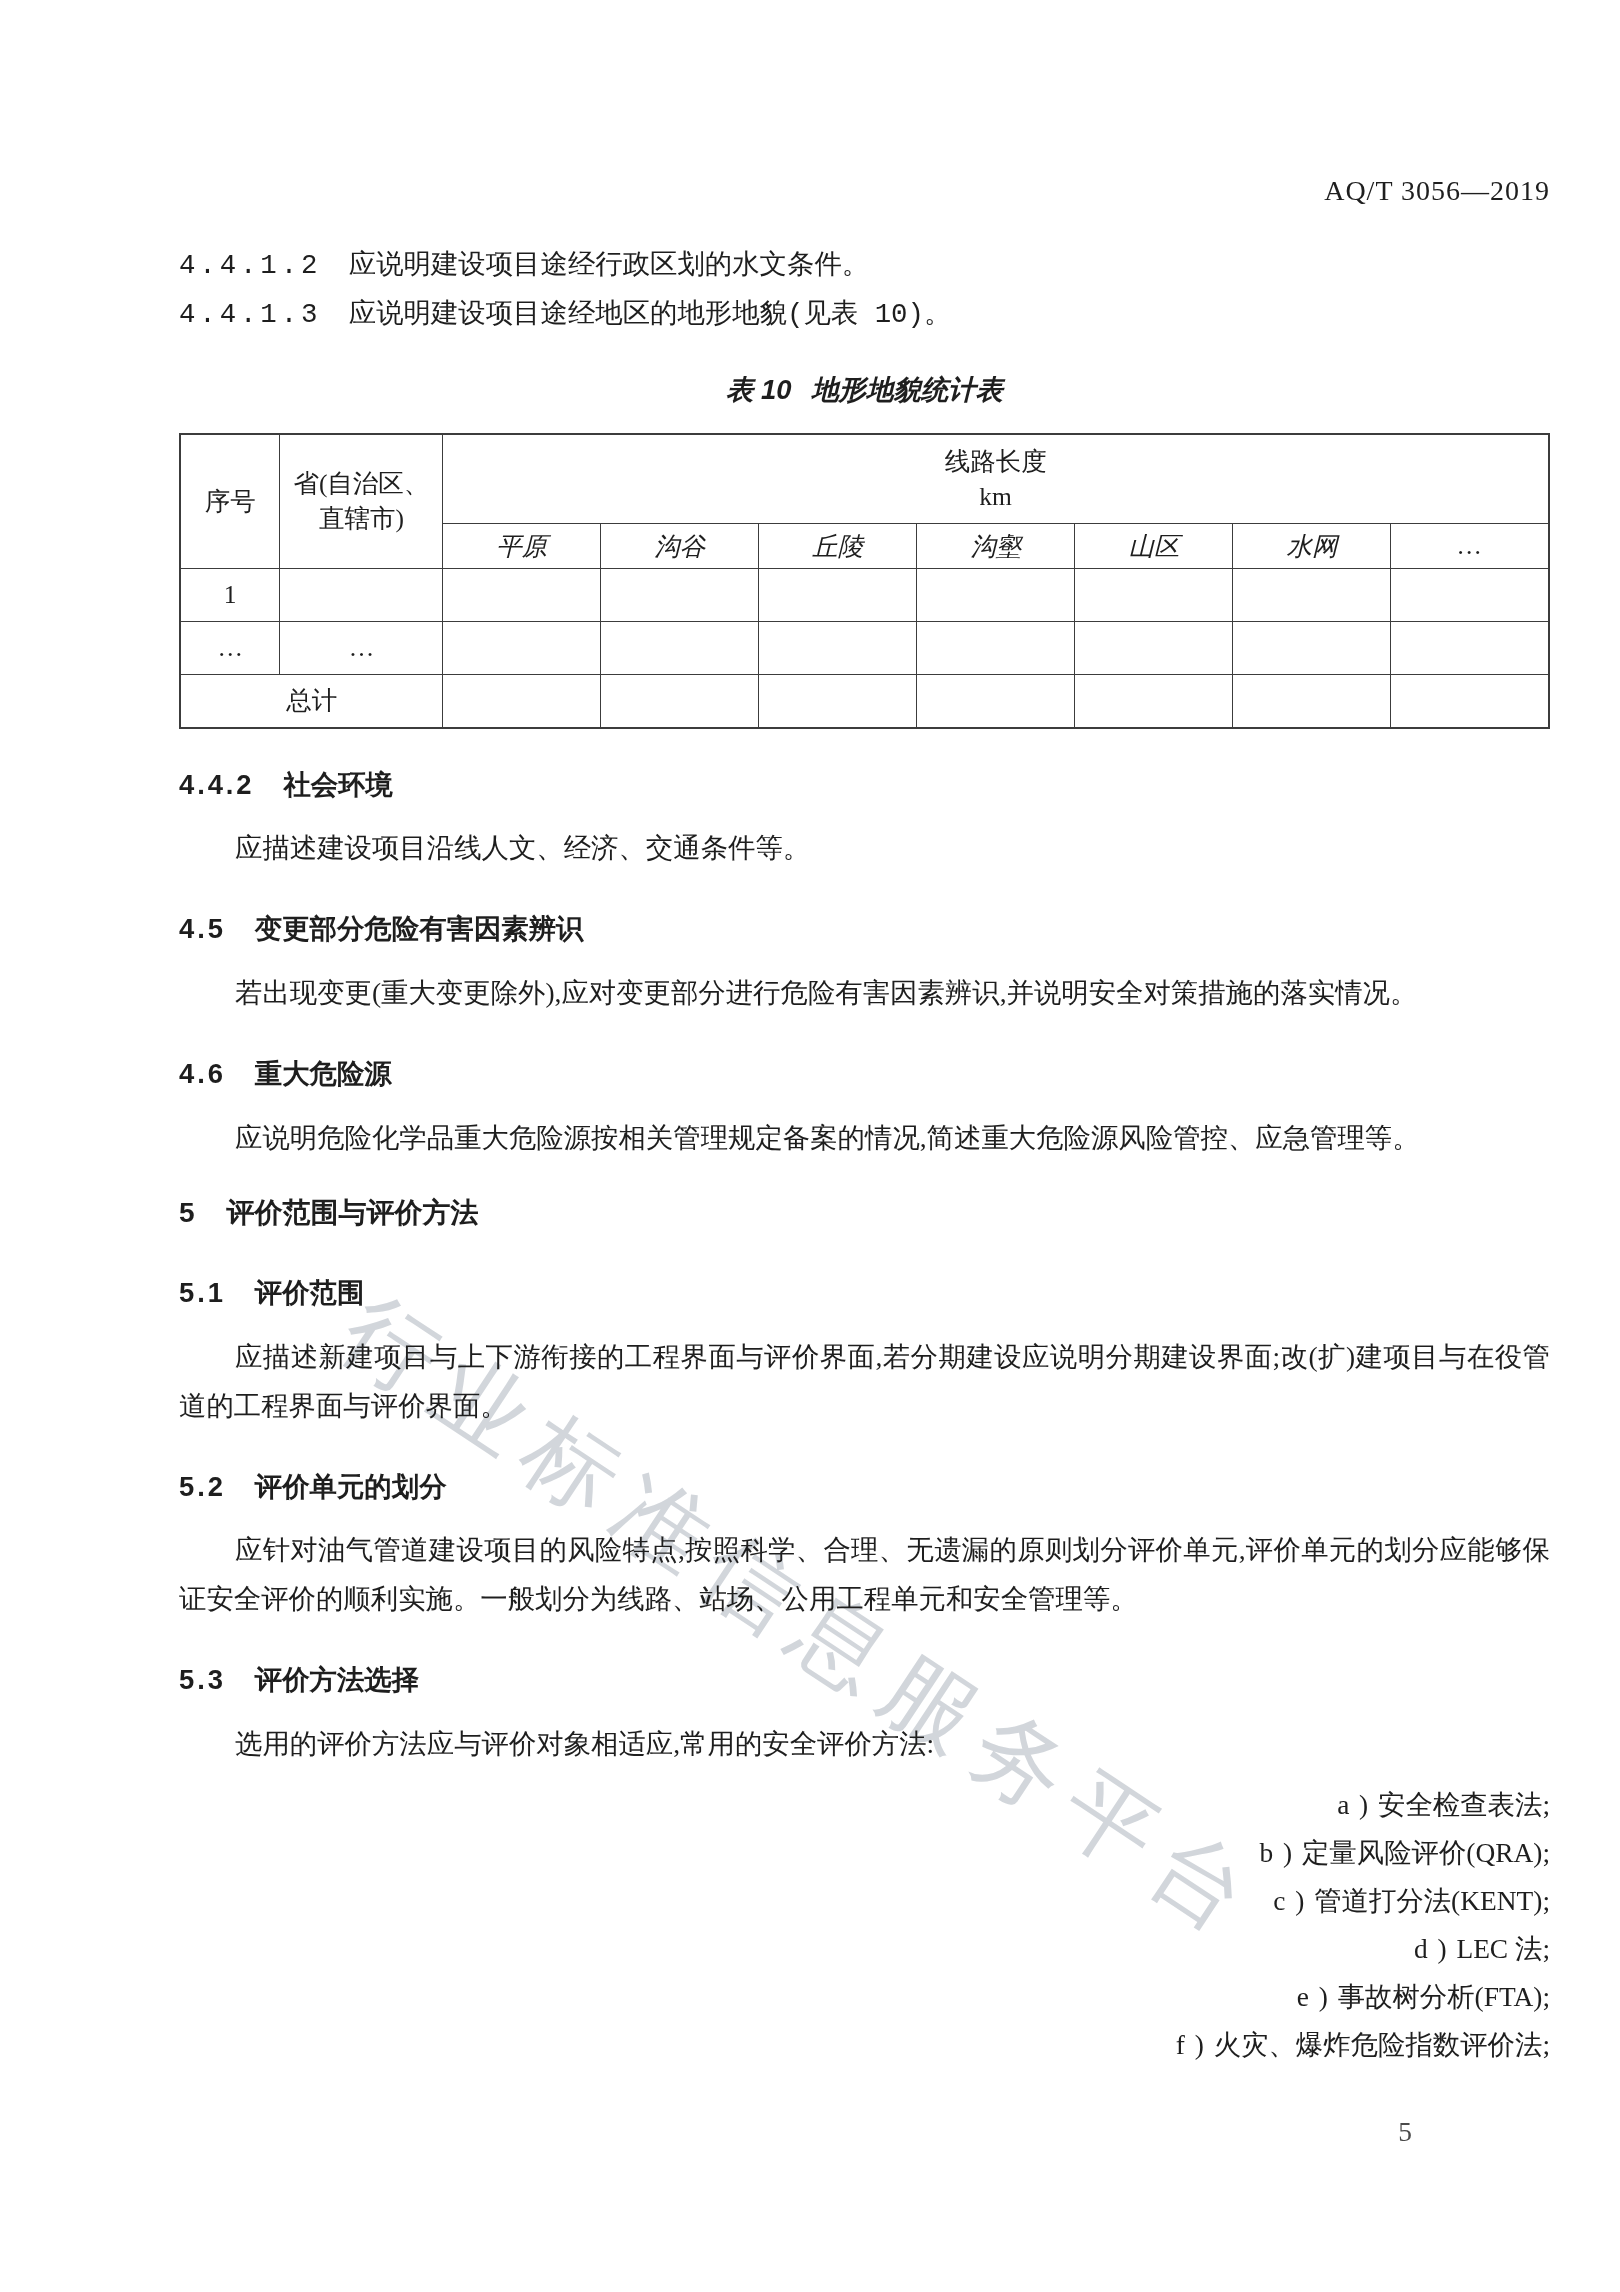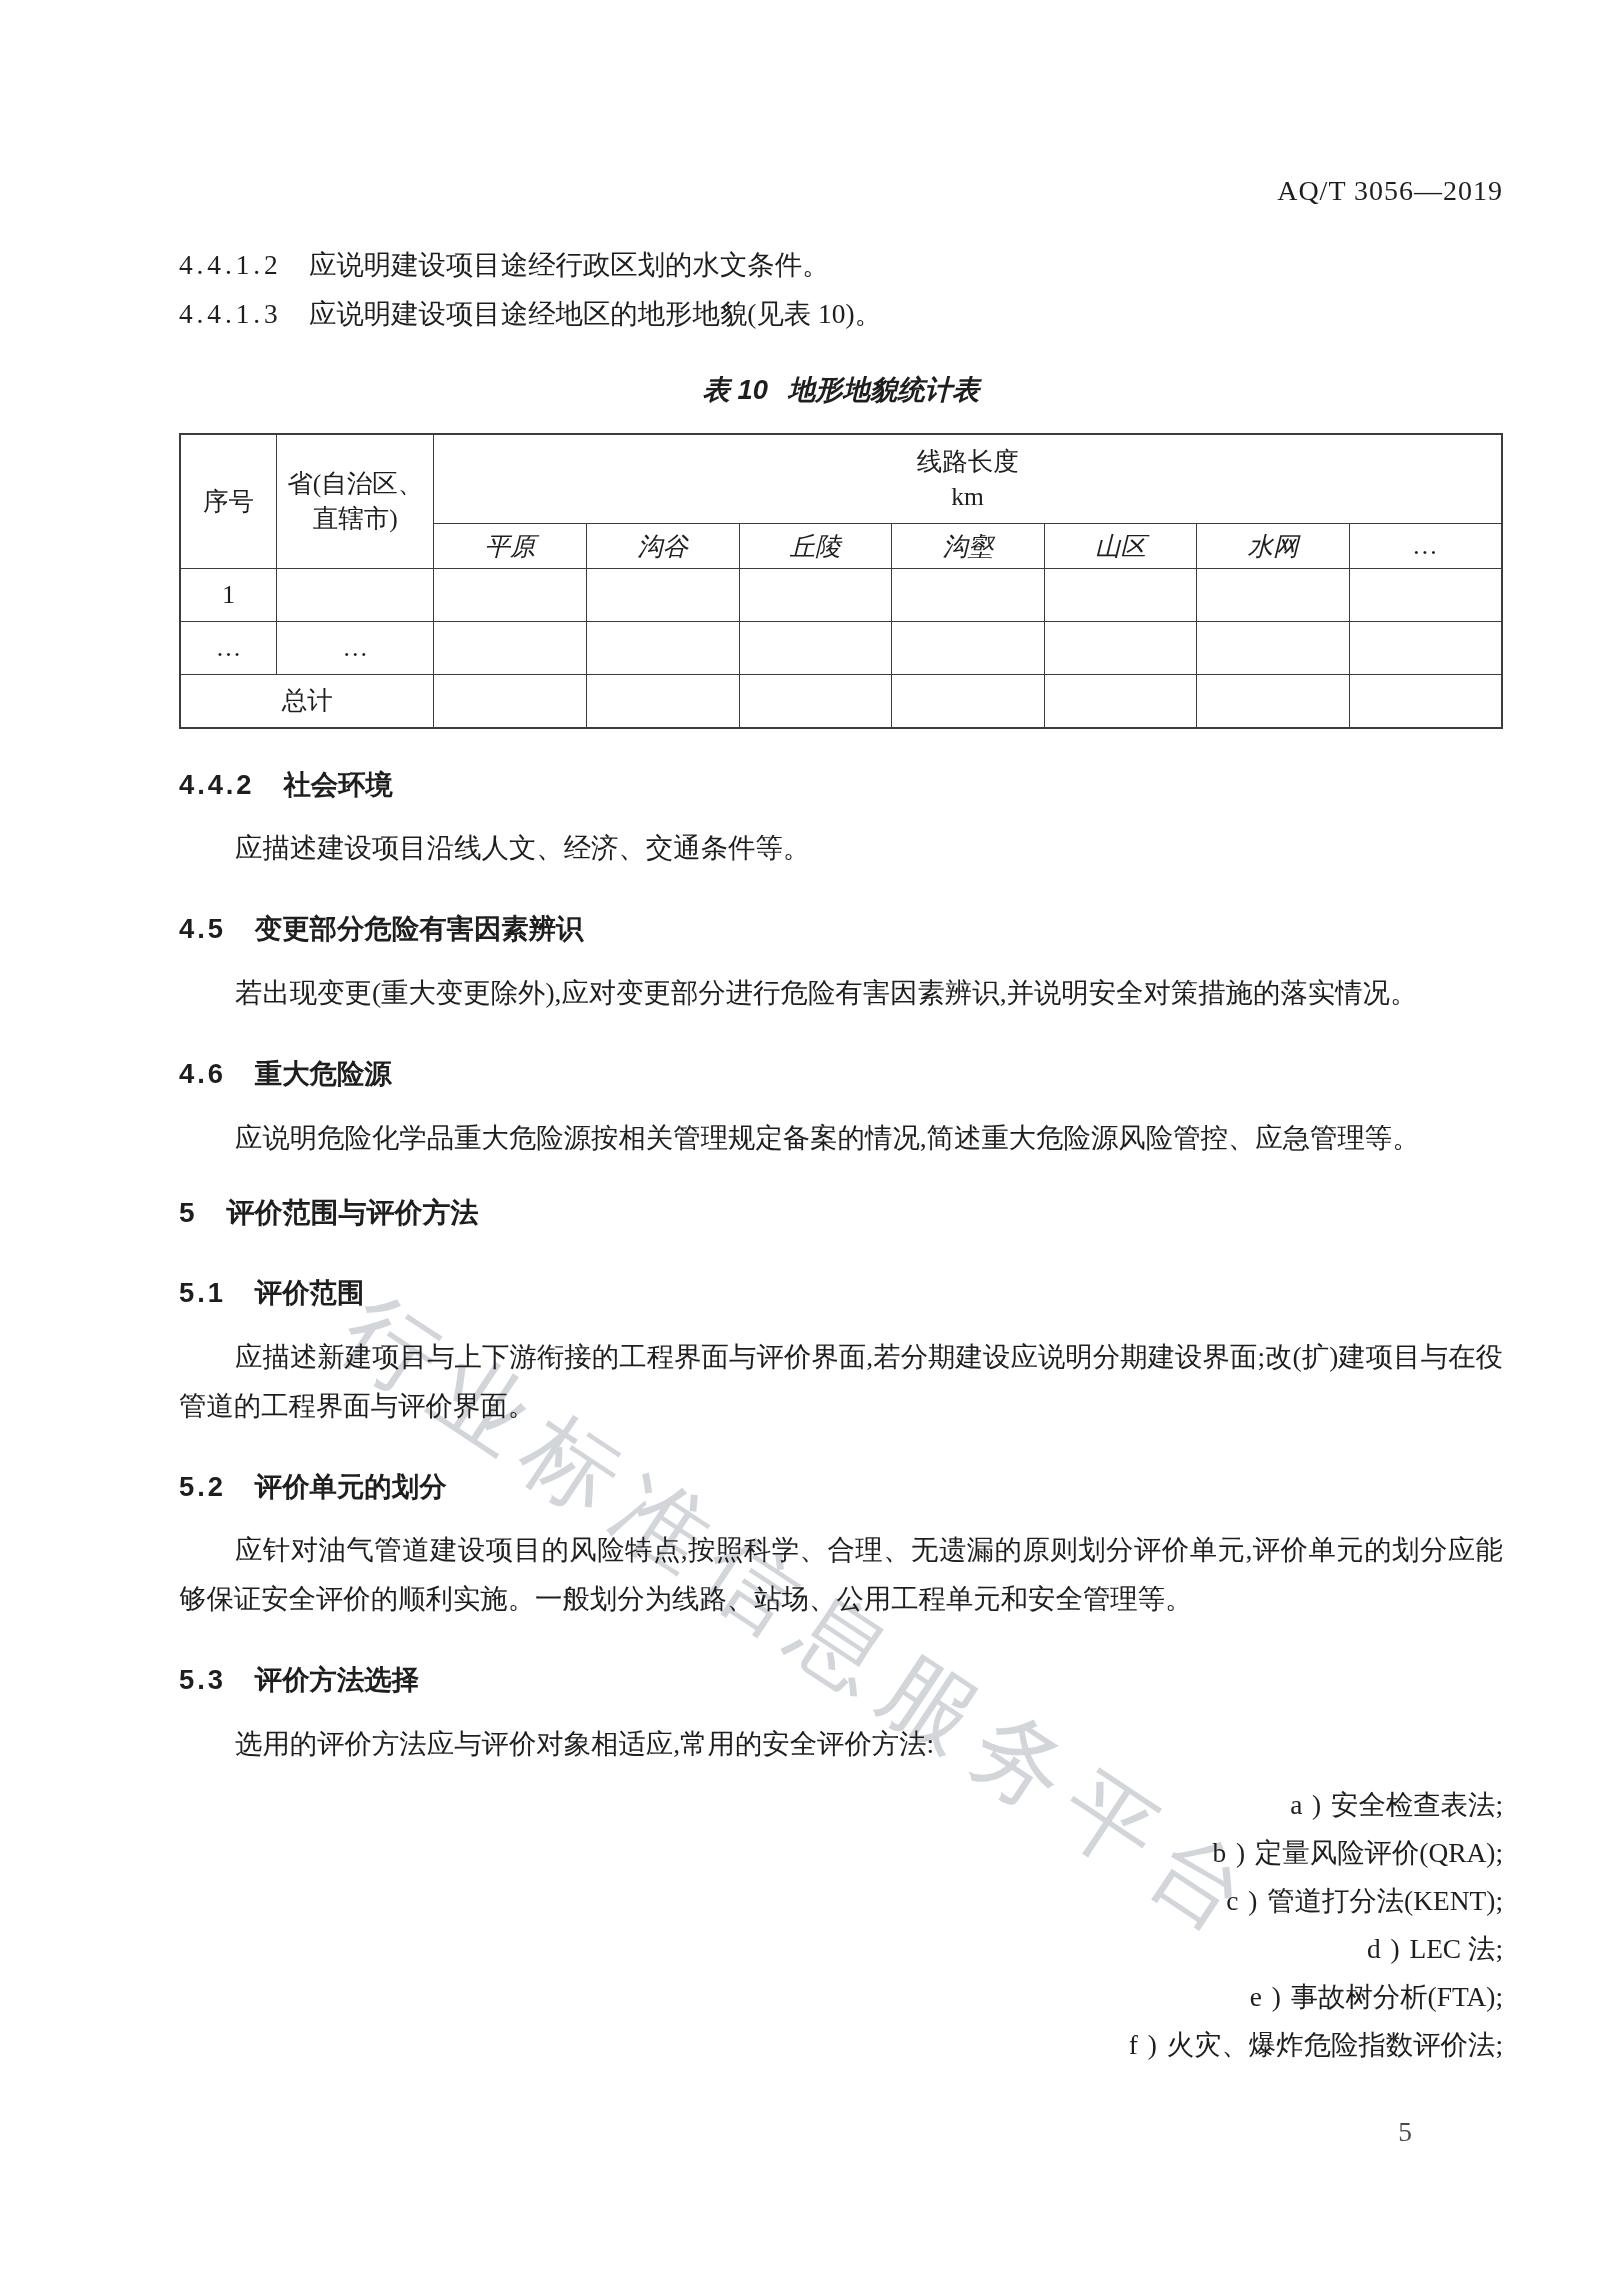--- a/index.html
+++ b/index.html
@@ -12,32 +12,33 @@
   }
   .page {
     position: relative;
     width: 1620px; height: 2293px;
     background: #ffffff;
     overflow: hidden;
   }
   .content {
     position: relative;
     z-index: 1;
-    padding: 174px 117px 0 179px;
+    padding: 174px 70px 0 179px;
   }
   .doc-code {
     text-align: right;
     font-size: 28px;
     line-height: 33px;
     letter-spacing: 1px;
   }
   .clause {
     margin: 0;
     font-size: 27.4px;
     line-height: 49px;
+    font-family: Liberation Mono, monospace;
   }
   .clause.first { margin-top: 34px; }
   .clause-num {
     letter-spacing: 3.9px;
     margin-right: 27.4px;
   }
   .table-title {
     margin-top: 31px;
     text-align: center;
     font-size: 27.4px;

